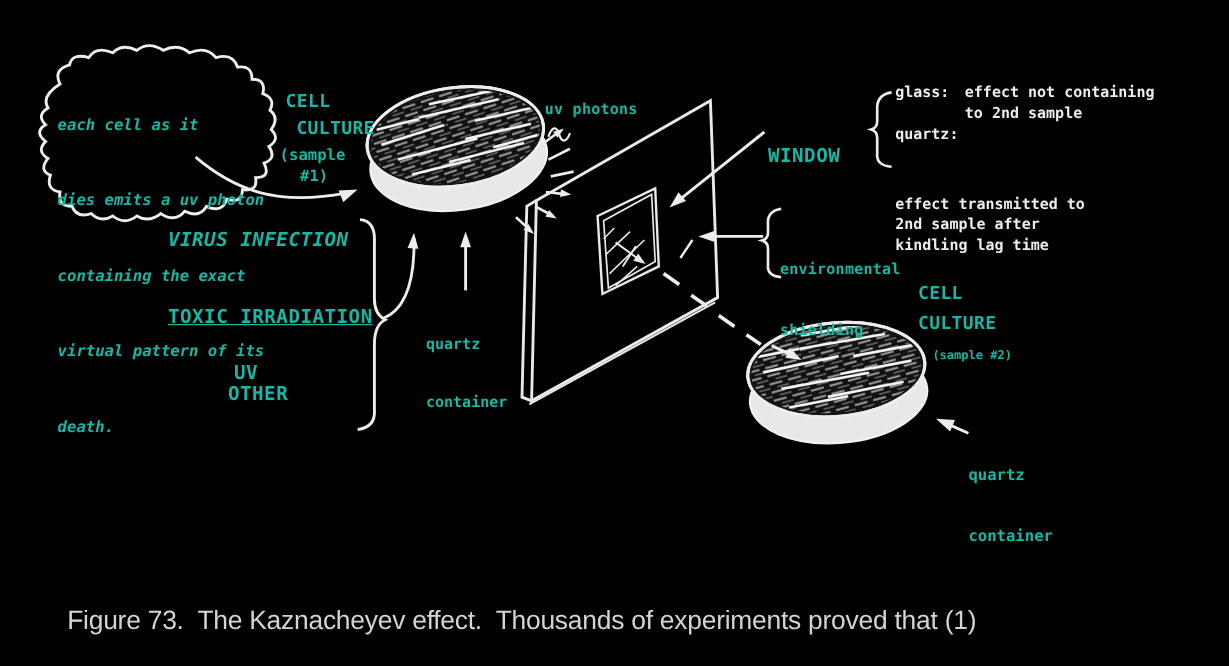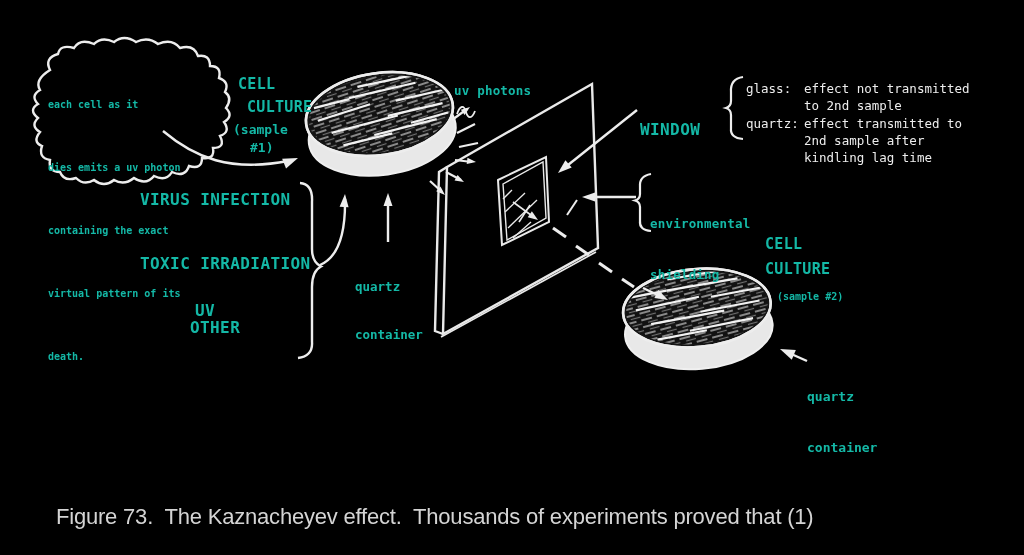--- a/index.html
+++ b/index.html
@@ -3,25 +3,25 @@
 <meta charset="utf-8">
 <style>
   html,body{margin:0;padding:0;background:#000;}
   .stage{position:relative;width:1024px;height:555px;background:#000;overflow:hidden;
          font-family:"DejaVu Sans Mono","Liberation Mono",monospace;color:#ededed;}
   .stage svg{position:absolute;left:0;top:0;}
   .txt{position:absolute;white-space:pre;color:#14b8a6;font-weight:bold;line-height:1;}
   .big{font-size:16px;letter-spacing:.4px;}
   .mid{font-size:15px;letter-spacing:.3px;}
   .small{font-size:12.5px;letter-spacing:.2px;}
-  .bubble-text{line-height:21px;font-size:10px;}
+  .bubble-text{line-height:21px;font-size:13px;font-style:italic;}
   .shield-text{line-height:17px;}
-  .legend{position:absolute;left:746px;top:80px;font-size:12.5px;font-weight:normal;}
+  .legend{position:absolute;left:746px;top:68px;font-size:12.5px;font-weight:bold;}
   .legend .row{display:flex;}
-  .legend .row+.row{margin-top:1px;}
+  .legend .row+.row{margin-top:1px;flex-direction:column;}
   .legend .term{width:58px;flex:0 0 58px;line-height:17px;}
   .legend .desc div{line-height:17px;}
   .qc{line-height:16px;font-size:12.5px;}
   .qc2{line-height:17px;font-size:13px;}
   .caption{position:absolute;left:56px;top:447px;color:#d4d4d4;font-weight:normal;
            font-family:"Liberation Sans","DejaVu Sans",sans-serif;font-size:22px;line-height:28px;
            white-space:pre;letter-spacing:-0.2px;}
 </style>
 </head>
 <body>
@@ -178,36 +178,36 @@
 
   <div class="txt small shield-text" style="left:650px;top:181px;">
     <div>environmental</div>
     <div>shielding</div>
   </div>
 
   <div class="legend">
     <div class="row">
       <div class="term">glass:</div>
       <div class="desc">
-        <div>effect not transmitted</div>
+        <div>effect not containing</div>
         <div>to 2nd sample</div>
       </div>
     </div>
     <div class="row">
       <div class="term">quartz:</div>
       <div class="desc">
         <div>effect transmitted to</div>
         <div>2nd sample after</div>
         <div>kindling lag time</div>
       </div>
     </div>
   </div>
 
-  <div class="txt big" style="left:140px;top:192px;">VIRUS INFECTION</div>
-  <div class="txt big" style="left:140px;top:256px;">TOXIC IRRADIATION</div>
+  <div class="txt big" style="left:140px;top:192px;font-style:italic;">VIRUS INFECTION</div>
+  <div class="txt big" style="left:140px;top:256px;text-decoration:underline;">TOXIC IRRADIATION</div>
   <div class="txt big" style="left:195px;top:303px;">UV</div>
   <div class="txt big" style="left:190px;top:320px;">OTHER</div>
 
   <div class="txt qc" style="left:355px;top:247px;">
     <div>quartz</div>
     <div>container</div>
   </div>
 
   <div class="txt mid" style="left:765px;top:237px;">CELL</div>
   <div class="txt mid" style="left:765px;top:262px;">CULTURE</div>

